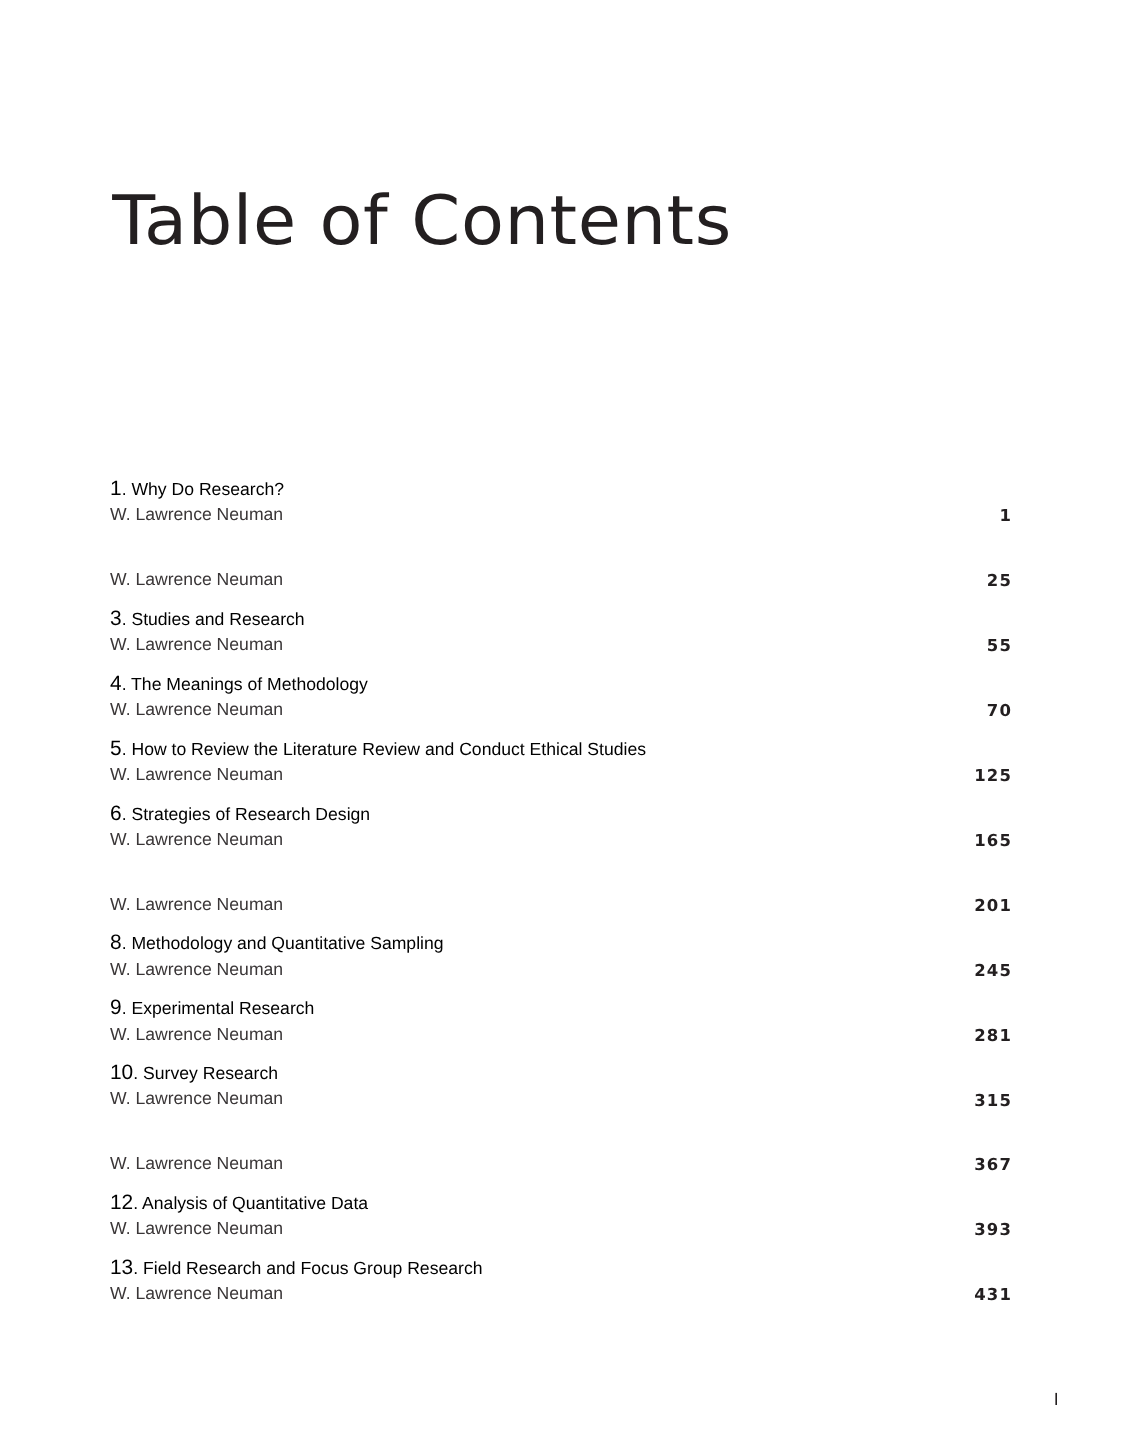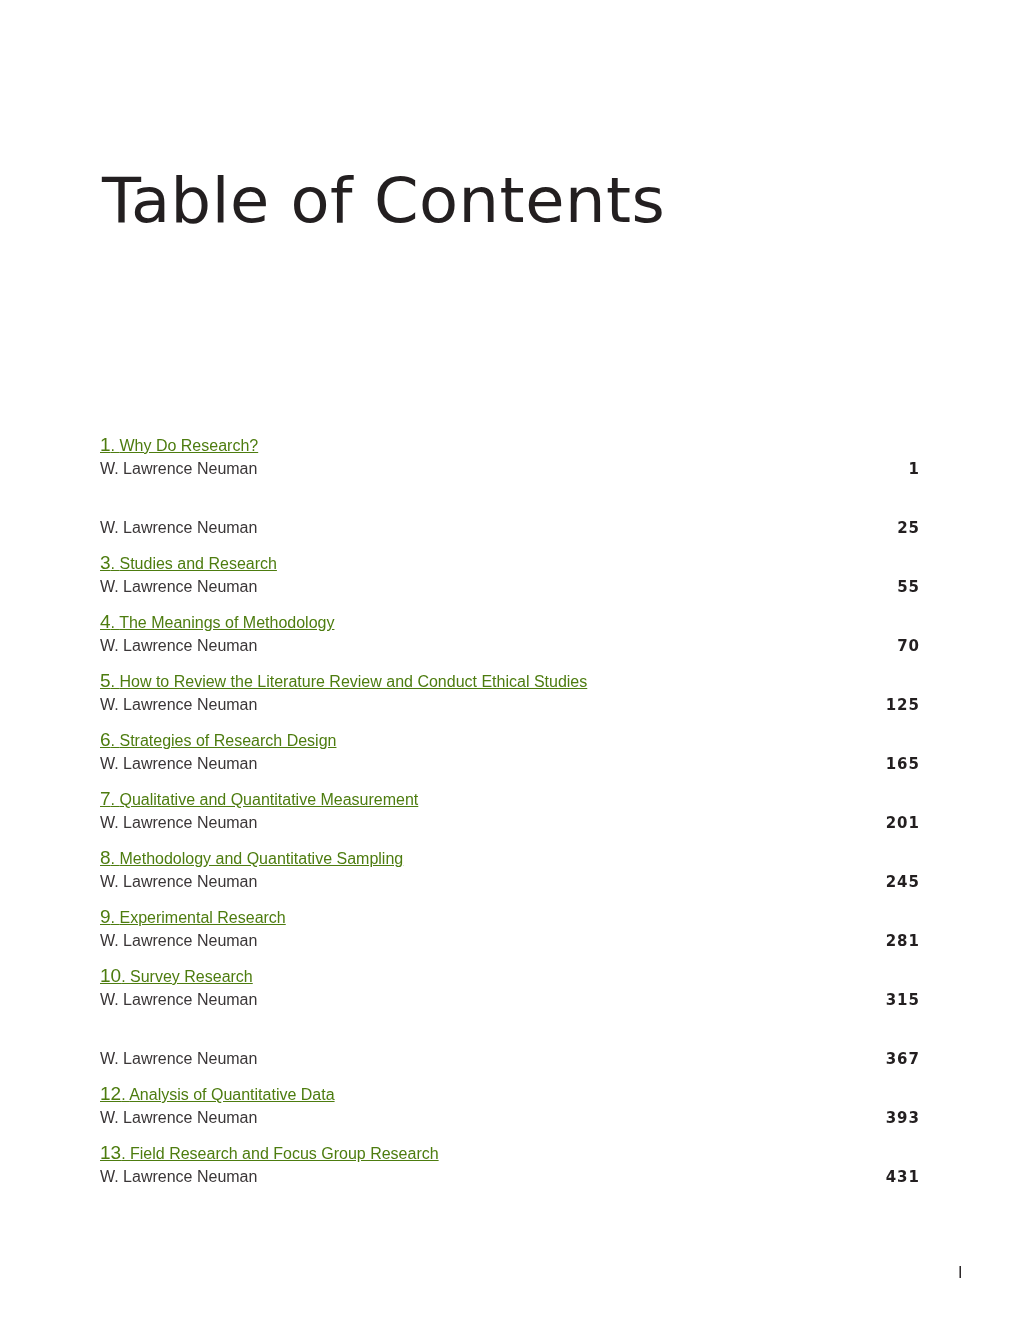--- a/index.html
+++ b/index.html
@@ -38,23 +38,22 @@
       position: relative;
       height: 59px;
     }
     .entry-title {
       position: absolute;
       left: 0;
       top: 0;
       font-family: "Liberation Sans", sans-serif;
       font-size: 16px;
       line-height: 22px;
-      color: #4d7c0f;
+      color: #000000;
       white-space: nowrap;
-      text-decoration: underline;
     }
     .entry-num {
       font-size: 19px;
     }
     .entry-author {
       position: absolute;
       left: 0;
       top: 24px;
       font-family: "Liberation Sans", sans-serif;
       font-size: 16px;
@@ -111,21 +110,20 @@
     <div class="entry-title"><span class="entry-num">5</span>. <span>How to Review the Literature Review and Conduct Ethical Studies</span></div>
     <div class="entry-author">W. Lawrence Neuman</div>
     <div class="entry-page">125</div>
   </div>
   <div class="toc-entry">
     <div class="entry-title"><span class="entry-num">6</span>. <span>Strategies of Research Design</span></div>
     <div class="entry-author">W. Lawrence Neuman</div>
     <div class="entry-page">165</div>
   </div>
   <div class="toc-entry">
-    <div class="entry-title"><span class="entry-num">7</span>. <span>Qualitative and Quantitative Measurement</span></div>
     <div class="entry-author">W. Lawrence Neuman</div>
     <div class="entry-page">201</div>
   </div>
   <div class="toc-entry">
     <div class="entry-title"><span class="entry-num">8</span>. <span>Methodology and Quantitative Sampling</span></div>
     <div class="entry-author">W. Lawrence Neuman</div>
     <div class="entry-page">245</div>
   </div>
   <div class="toc-entry">
     <div class="entry-title"><span class="entry-num">9</span>. <span>Experimental Research</span></div>

